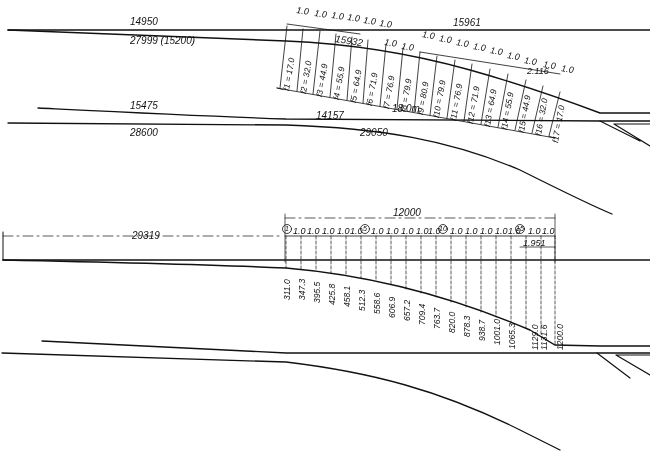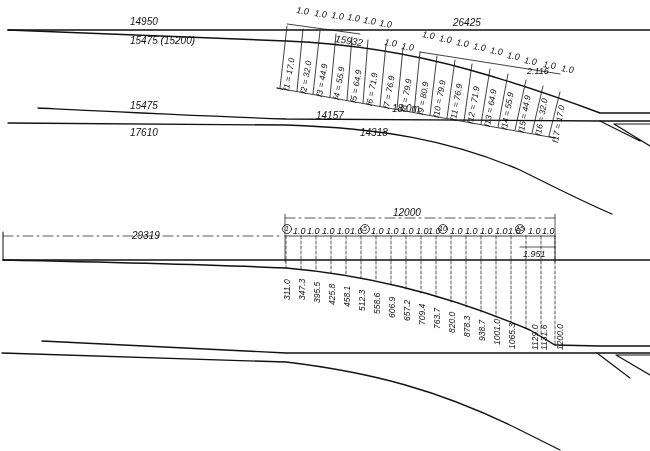--- a/index.html
+++ b/index.html
@@ -90,27 +90,27 @@
     <path d="M520 247 L555 247" stroke-width="0.7"></path>
 
     <circle cx="287" cy="229" r="4.5" stroke-width="0.8"></circle>
     <circle cx="365" cy="229" r="4.5" stroke-width="0.8"></circle>
     <circle cx="443" cy="229" r="4.5" stroke-width="0.8"></circle>
     <circle cx="520" cy="229" r="4.5" stroke-width="0.8"></circle>
   </g>
 </svg>
 
 <div class="lbl" style="left:130px;top:17px;">14950</div>
-<div class="lbl" style="left:130px;top:36px;">15475 (15200)</div>
-<div class="lbl" style="left:453px;top:18px;">26425</div>
+<div class="lbl" style="left:130px;top:36px;">27999 (15200)</div>
+<div class="lbl" style="left:453px;top:18px;">15961</div>
 <div class="lbl" style="left:336px;top:34px;transform:rotate(9deg);">15932</div>
 <div class="lbl" style="left:130px;top:101px;">15475</div>
-<div class="lbl" style="left:130px;top:128px;">17610</div>
+<div class="lbl" style="left:130px;top:128px;">28600</div>
 <div class="lbl" style="left:316px;top:111px;">14157</div>
-<div class="lbl" style="left:360px;top:128px;">14318</div>
+<div class="lbl" style="left:360px;top:128px;">29050</div>
 <div class="lbl" style="left:392px;top:104px;">18.0m</div>
 <div class="dim" style="left:527px;top:67px;">2.116</div>
 
 <div>
   <div class="dim" style="left:297px;top:6px;transform:rotate(8deg);">1.0</div>
   <div class="dim" style="left:315px;top:9px;transform:rotate(8deg);">1.0</div>
   <div class="dim" style="left:332px;top:11px;transform:rotate(8deg);">1.0</div>
   <div class="dim" style="left:348px;top:13px;transform:rotate(8deg);">1.0</div>
   <div class="dim" style="left:364px;top:16px;transform:rotate(8deg);">1.0</div>
   <div class="dim" style="left:380px;top:19px;transform:rotate(8deg);">1.0</div>
@@ -142,21 +142,21 @@
   <div class="vlbl" style="left:466px;top:123px;transform:rotate(-80deg);">f12 = 71.9</div>
   <div class="vlbl" style="left:483px;top:126px;transform:rotate(-80deg);">f13 = 64.9</div>
   <div class="vlbl" style="left:500px;top:129px;transform:rotate(-80deg);">f14 = 55.9</div>
   <div class="vlbl" style="left:517px;top:132px;transform:rotate(-80deg);">f15 = 44.9</div>
   <div class="vlbl" style="left:534px;top:135px;transform:rotate(-80deg);">f16 = 32.0</div>
   <div class="vlbl" style="left:551px;top:142px;transform:rotate(-80deg);">f17 = 17.0</div>
 </div>
 
 <div class="lbl" style="left:132px;top:231px;">29319</div>
 <div class="lbl" style="left:393px;top:208px;">12000</div>
-<div class="dim" style="left:523px;top:250px;">1.951</div>
+<div class="dim" style="left:523px;top:239px;">1.951</div>
 
 <div>
   <div class="dim" style="left:293px;top:227px;">1.0</div>
   <div class="dim" style="left:307px;top:227px;">1.0</div>
   <div class="dim" style="left:322px;top:227px;">1.0</div>
   <div class="dim" style="left:337px;top:227px;">1.0</div>
   <div class="dim" style="left:350px;top:227px;">1.0</div>
   <div class="dim" style="left:371px;top:227px;">1.0</div>
   <div class="dim" style="left:386px;top:227px;">1.0</div>
   <div class="dim" style="left:401px;top:227px;">1.0</div>

